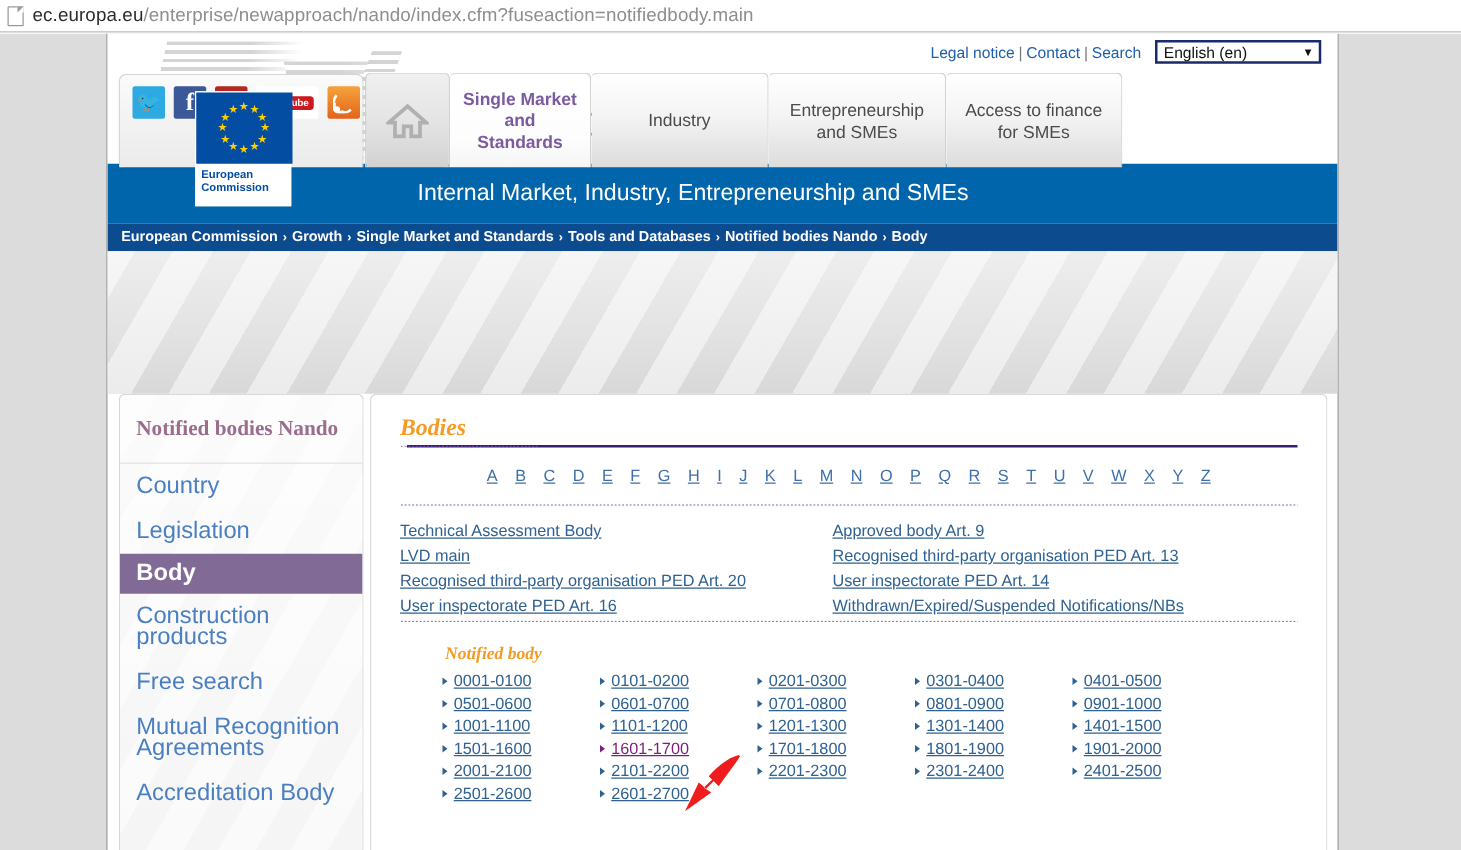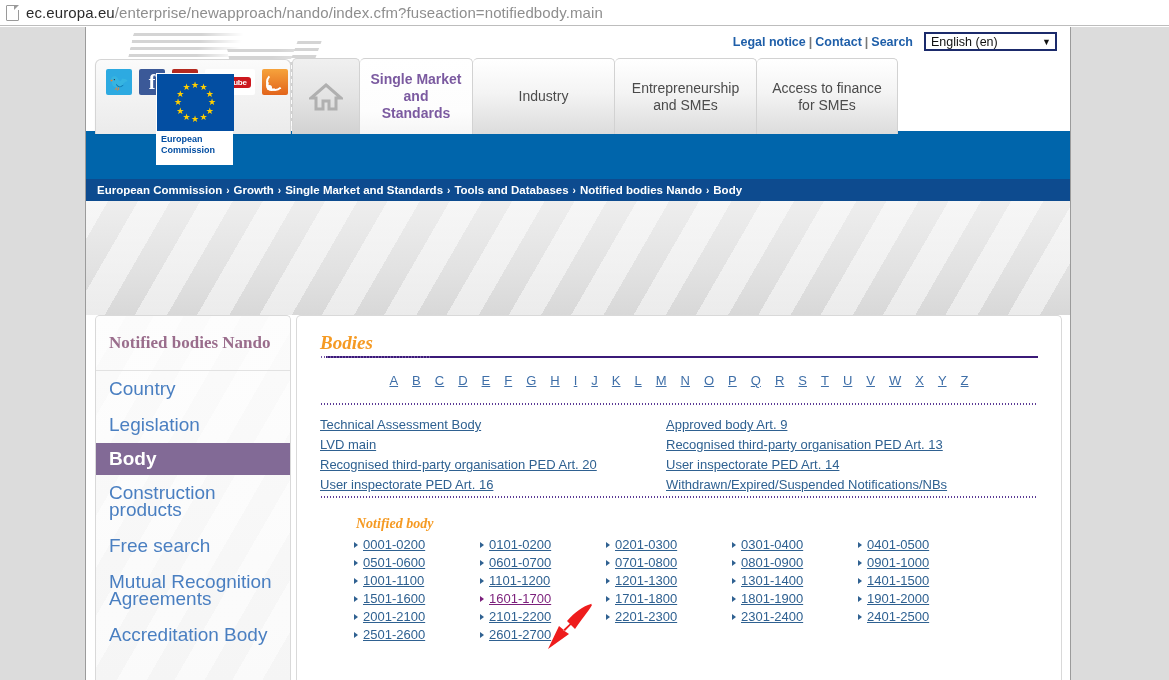--- a/index.html
+++ b/index.html
@@ -49,21 +49,21 @@
     border-right: 1px solid #9b9b9b;
     overflow: hidden;
   }
 
   
   #util-bar {
     position: absolute; right: 0; top: 5px;
     display: flex; align-items: center; gap: 0;
     font-size: 12.5px;
   }
-  #util-links { color: #0b4e9b; font-weight: bold; }
+  #util-links { color: #0b4e9b; }
   #util-links a {
     color: #1f5fa9; text-decoration: none; padding: 0 2px;
   }
   #util-links .sep { color: #777; padding: 0 1px; }
   #lang-select {
     margin-left: 9px; margin-right: 13px;
     width: 133px; height: 19px;
     border: 2px solid #1b2a6b; background: #ffffff;
     display: flex; align-items: center; justify-content: space-between;
     padding: 0 4px 0 5px; font-size: 12.5px; color: #111;
@@ -391,20 +391,21 @@
     </div>
     <div id="eu-commission-label">
       <div>European</div>
       <div>Commission</div>
     </div>
   </div>
 
   <div id="growth-title">GROWTH</div>
 
   <div id="blue-band"></div>
+  <div id="growth-sub">Internal Market, Industry, Entrepreneurship and SMEs</div>
 
   <div id="breadcrumb">
       <span class="crumb">European Commission</span>
       <span class="arrow">›</span>
       <span class="crumb">Growth</span>
       <span class="arrow">›</span>
       <span class="crumb">Single Market and Standards</span>
       <span class="arrow">›</span>
       <span class="crumb">Tools and Databases</span>
       <span class="arrow">›</span>
@@ -514,21 +515,21 @@
         <a href="#">Withdrawn/Expired/Suspended Notifications/NBs</a>
       </div>
 
     <div class="dot-sep" id="sep-2"></div>
 
     <div id="notified-body-label">Notified body</div>
 
     <div id="ranges-grid">
         <div class="range-cell">
           <span class="range-bullet"></span>
-          <a href="#">0001-0200</a>
+          <a href="#">0001-0100</a>
         </div>
         <div class="range-cell">
           <span class="range-bullet"></span>
           <a href="#">0101-0200</a>
         </div>
         <div class="range-cell">
           <span class="range-bullet"></span>
           <a href="#">0201-0300</a>
         </div>
         <div class="range-cell">

